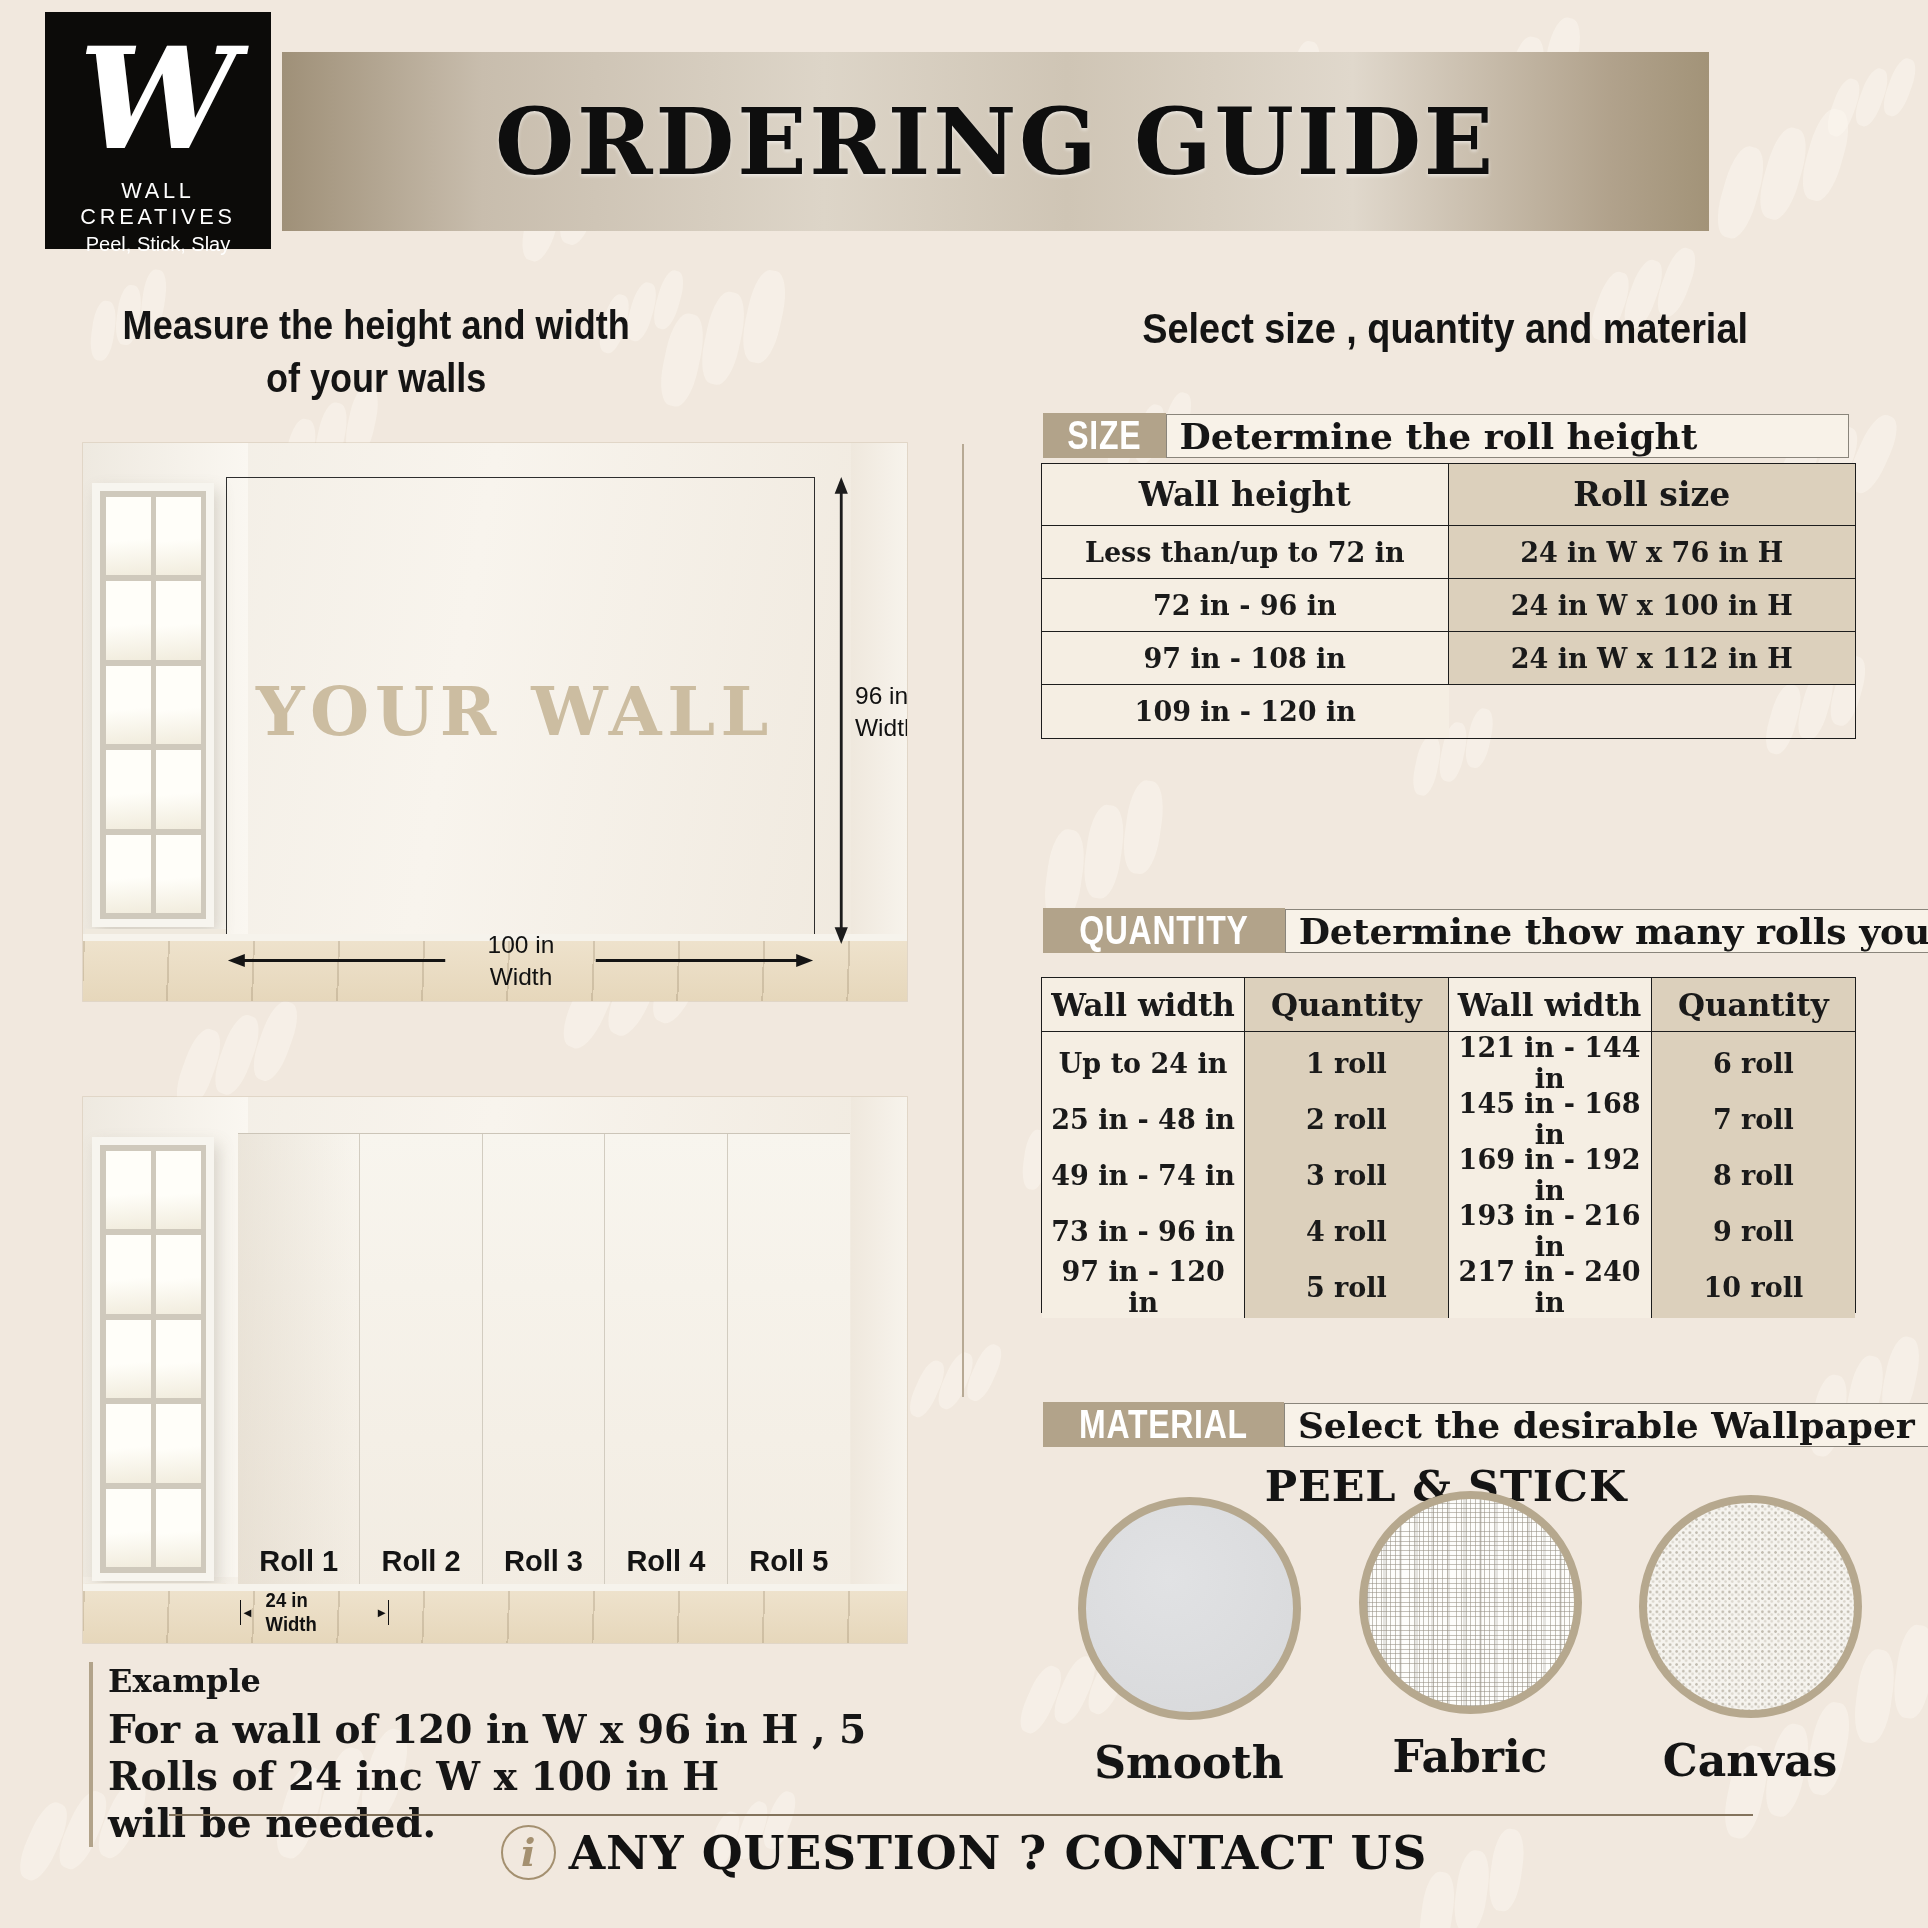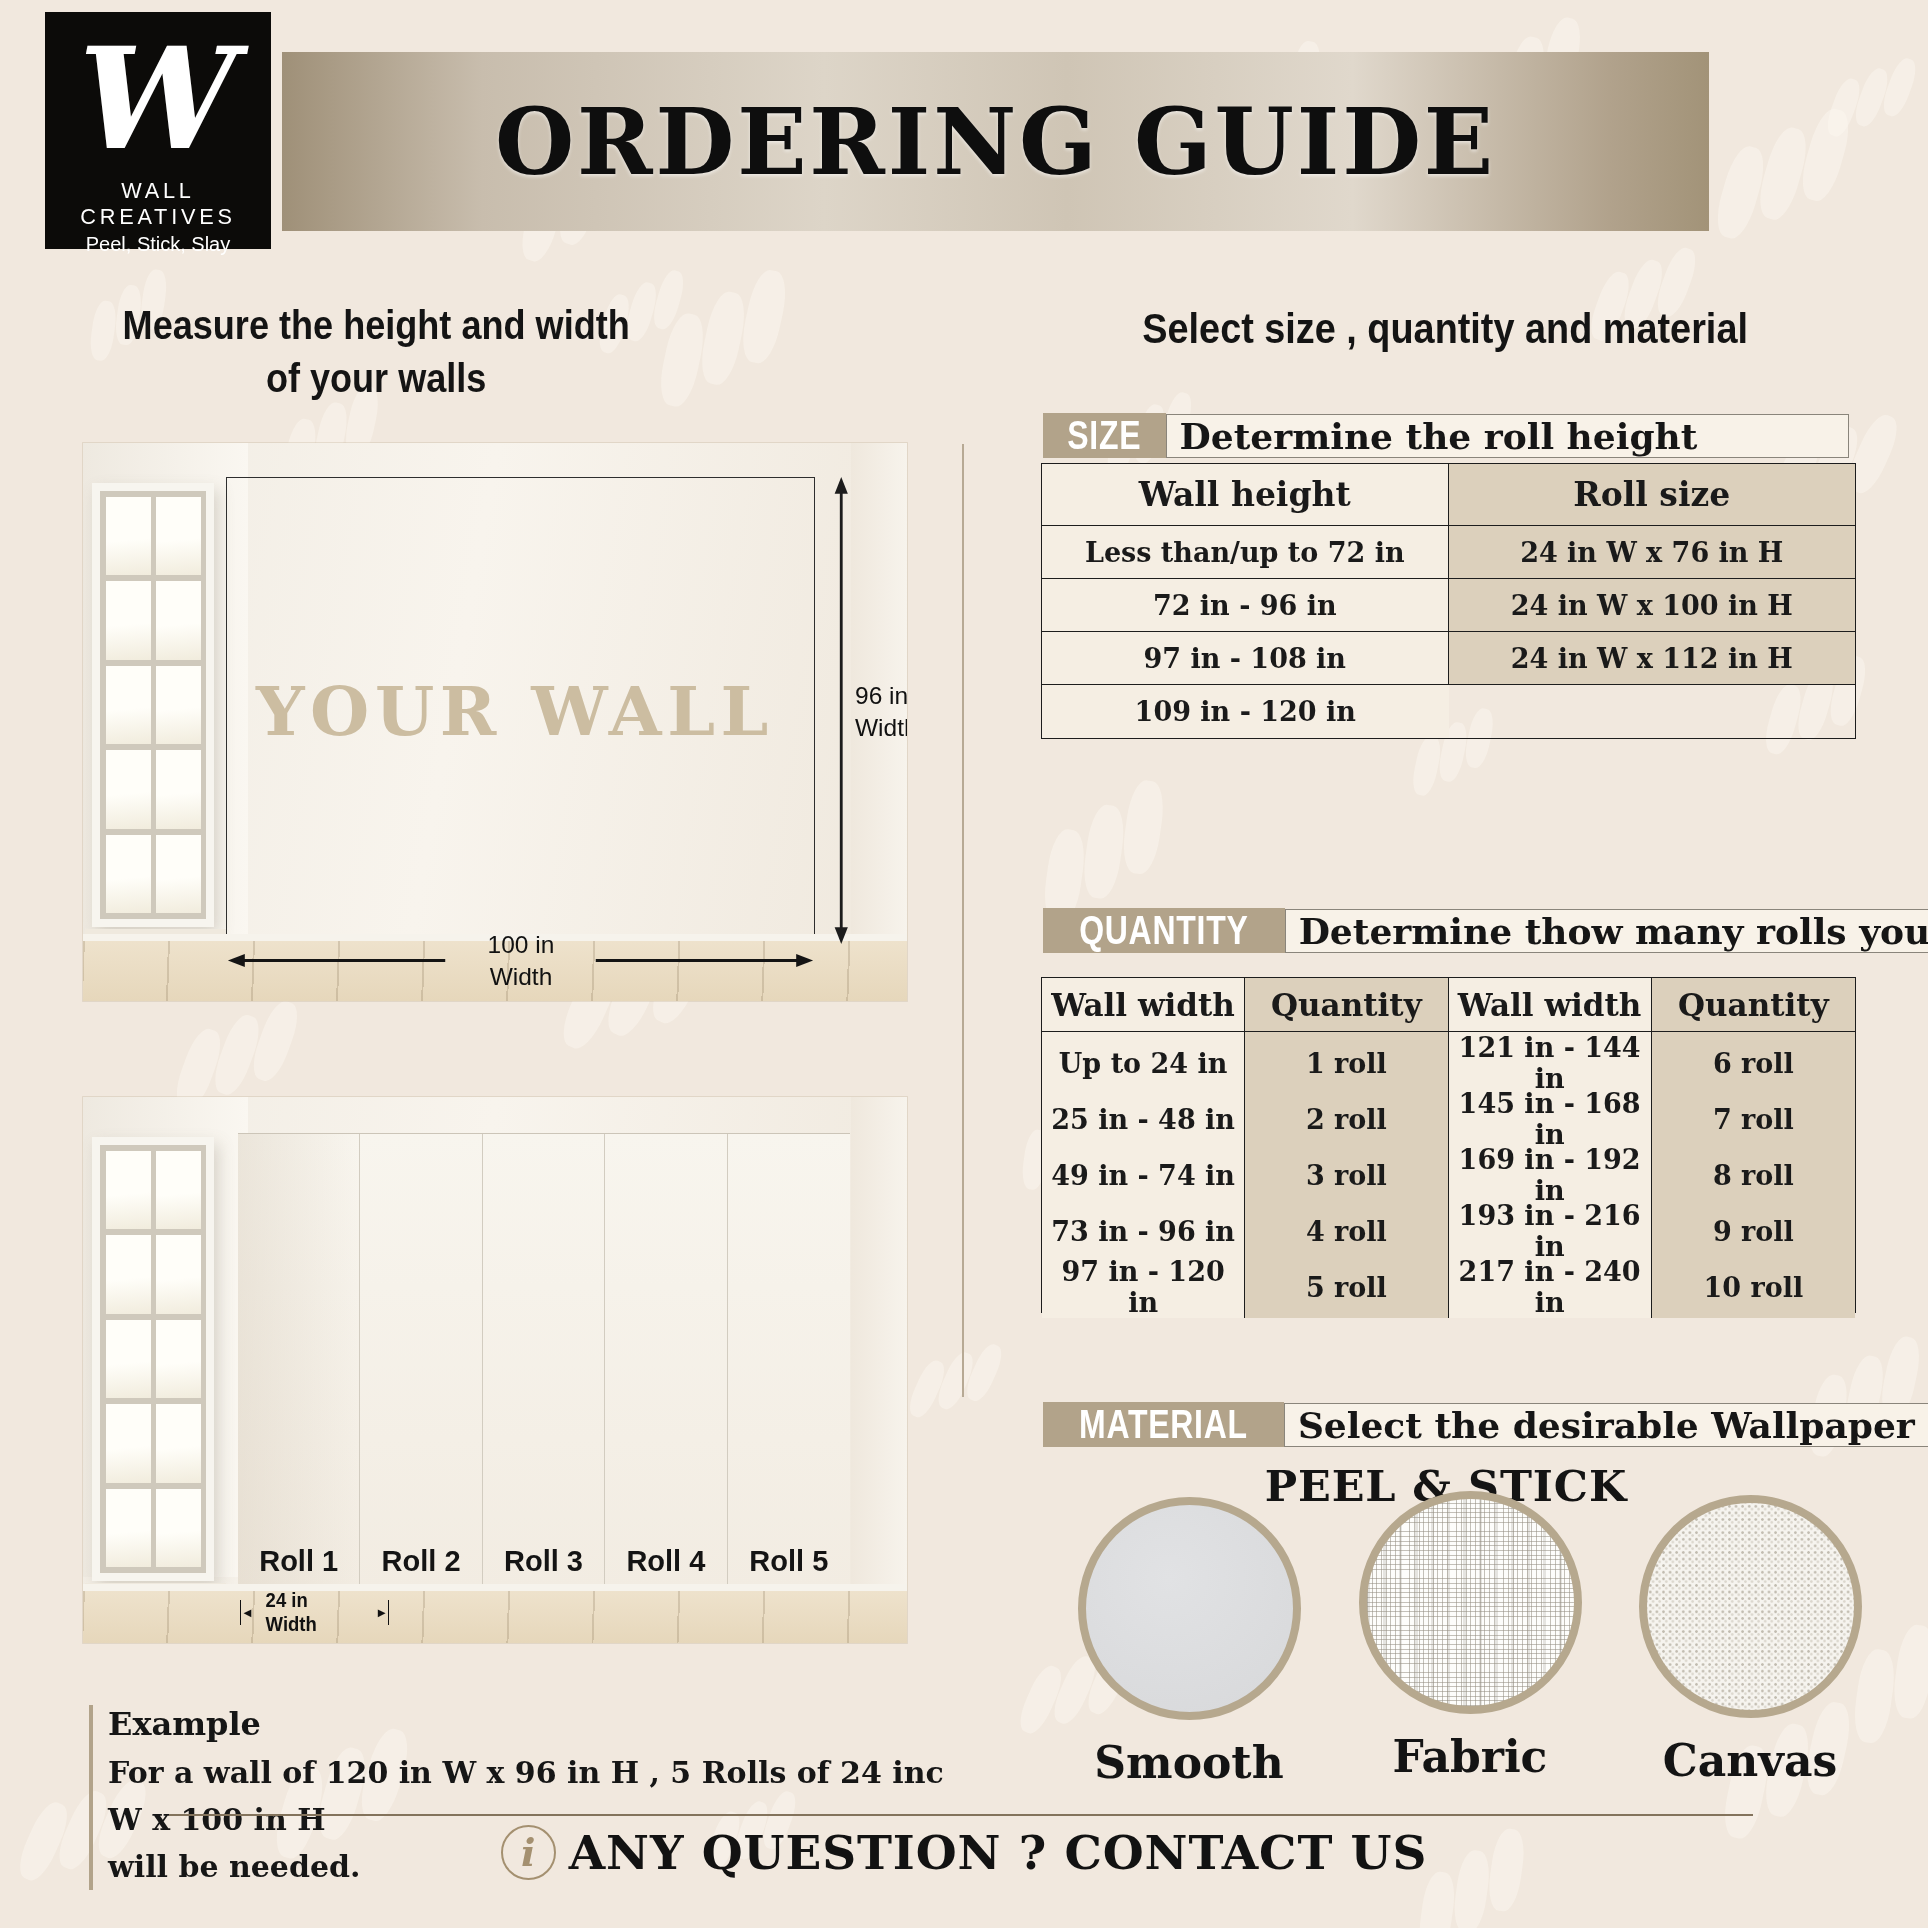--- a/index.html
+++ b/index.html
@@ -59,23 +59,23 @@
              display:grid;grid-template-columns:repeat(5,1fr);background:linear-gradient(180deg,#f8f5ee,#f2ece2);}
   .panel{border-right:1.9px solid #d2ccc0;display:flex;align-items:flex-end;justify-content:center;padding-bottom:13px;color:#141414;}
   .panel:last-child{border-right:0;}
   .panel:nth-child(1){background:linear-gradient(90deg,rgba(214,203,186,.38),transparent);}
   .panel span, .panel{font-weight:700;font-size:29px;}
   .dim24{position:absolute;left:157px;top:503px;width:149px;height:24.5px;display:flex;align-items:center;justify-content:center;
          gap:5.6px;border-left:1.9px solid #111;border-right:1.9px solid #111;font-weight:700;font-size:21px;color:#111;box-sizing:border-box;}
   .dim24 .arr{font-size:13px;}
 
   
-  #example{position:absolute;left:89px;top:1662px;width:866px;border-left:4.7px solid #b2a38a;padding-left:15px;color:#161616;margin-top:43px;}
+  #example{position:absolute;left:89px;top:1662px;width:866px;border-left:4.7px solid #b2a38a;padding-left:15px;color:#161616;}
   #example .ex-title{font-weight:700;font-size:32px;margin-bottom:5.6px;}
-  #example .ex-line{font-weight:700;font-size:30px;line-height:47px;}
+  #example .ex-line{font-weight:700;font-size:39px;line-height:47px;}
 
   
   #v-divider{position:absolute;left:962px;top:444px;width:1.9px;height:953px;background:#b7a994;}
   .badge-row{position:absolute;display:flex;align-items:flex-end;height:58px;width:806px;left:1043px;}
   #size-row{top:400px;} #qty-row{top:895px;} #mat-row{top:1389px;}
   .badge{background:#b2a38a;color:#fff;display:flex;align-items:center;padding:0 15px;font-weight:700;font-size:40px;letter-spacing:0.9px;}
   .badge span{display:inline-block;transform:scaleX(.8);transform-origin:center;white-space:nowrap;}
   .instr{flex:1;background:#f8f2e8;border:1.9px solid #8a857b;display:flex;align-items:center;padding:0 13px;
          font-family:"DejaVu Serif","Liberation Serif",serif;font-weight:700;font-size:36px;color:#161616;white-space:nowrap;}
 

